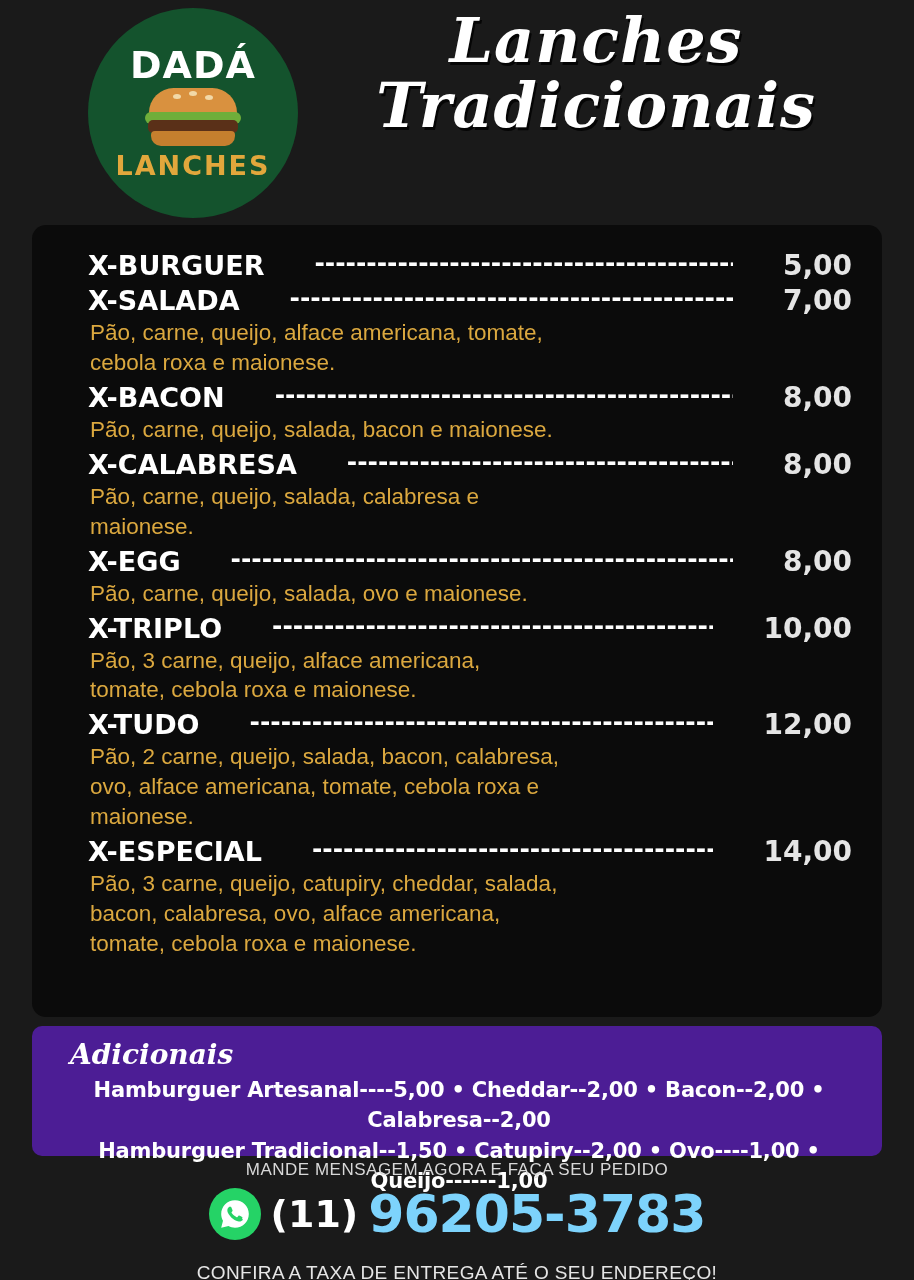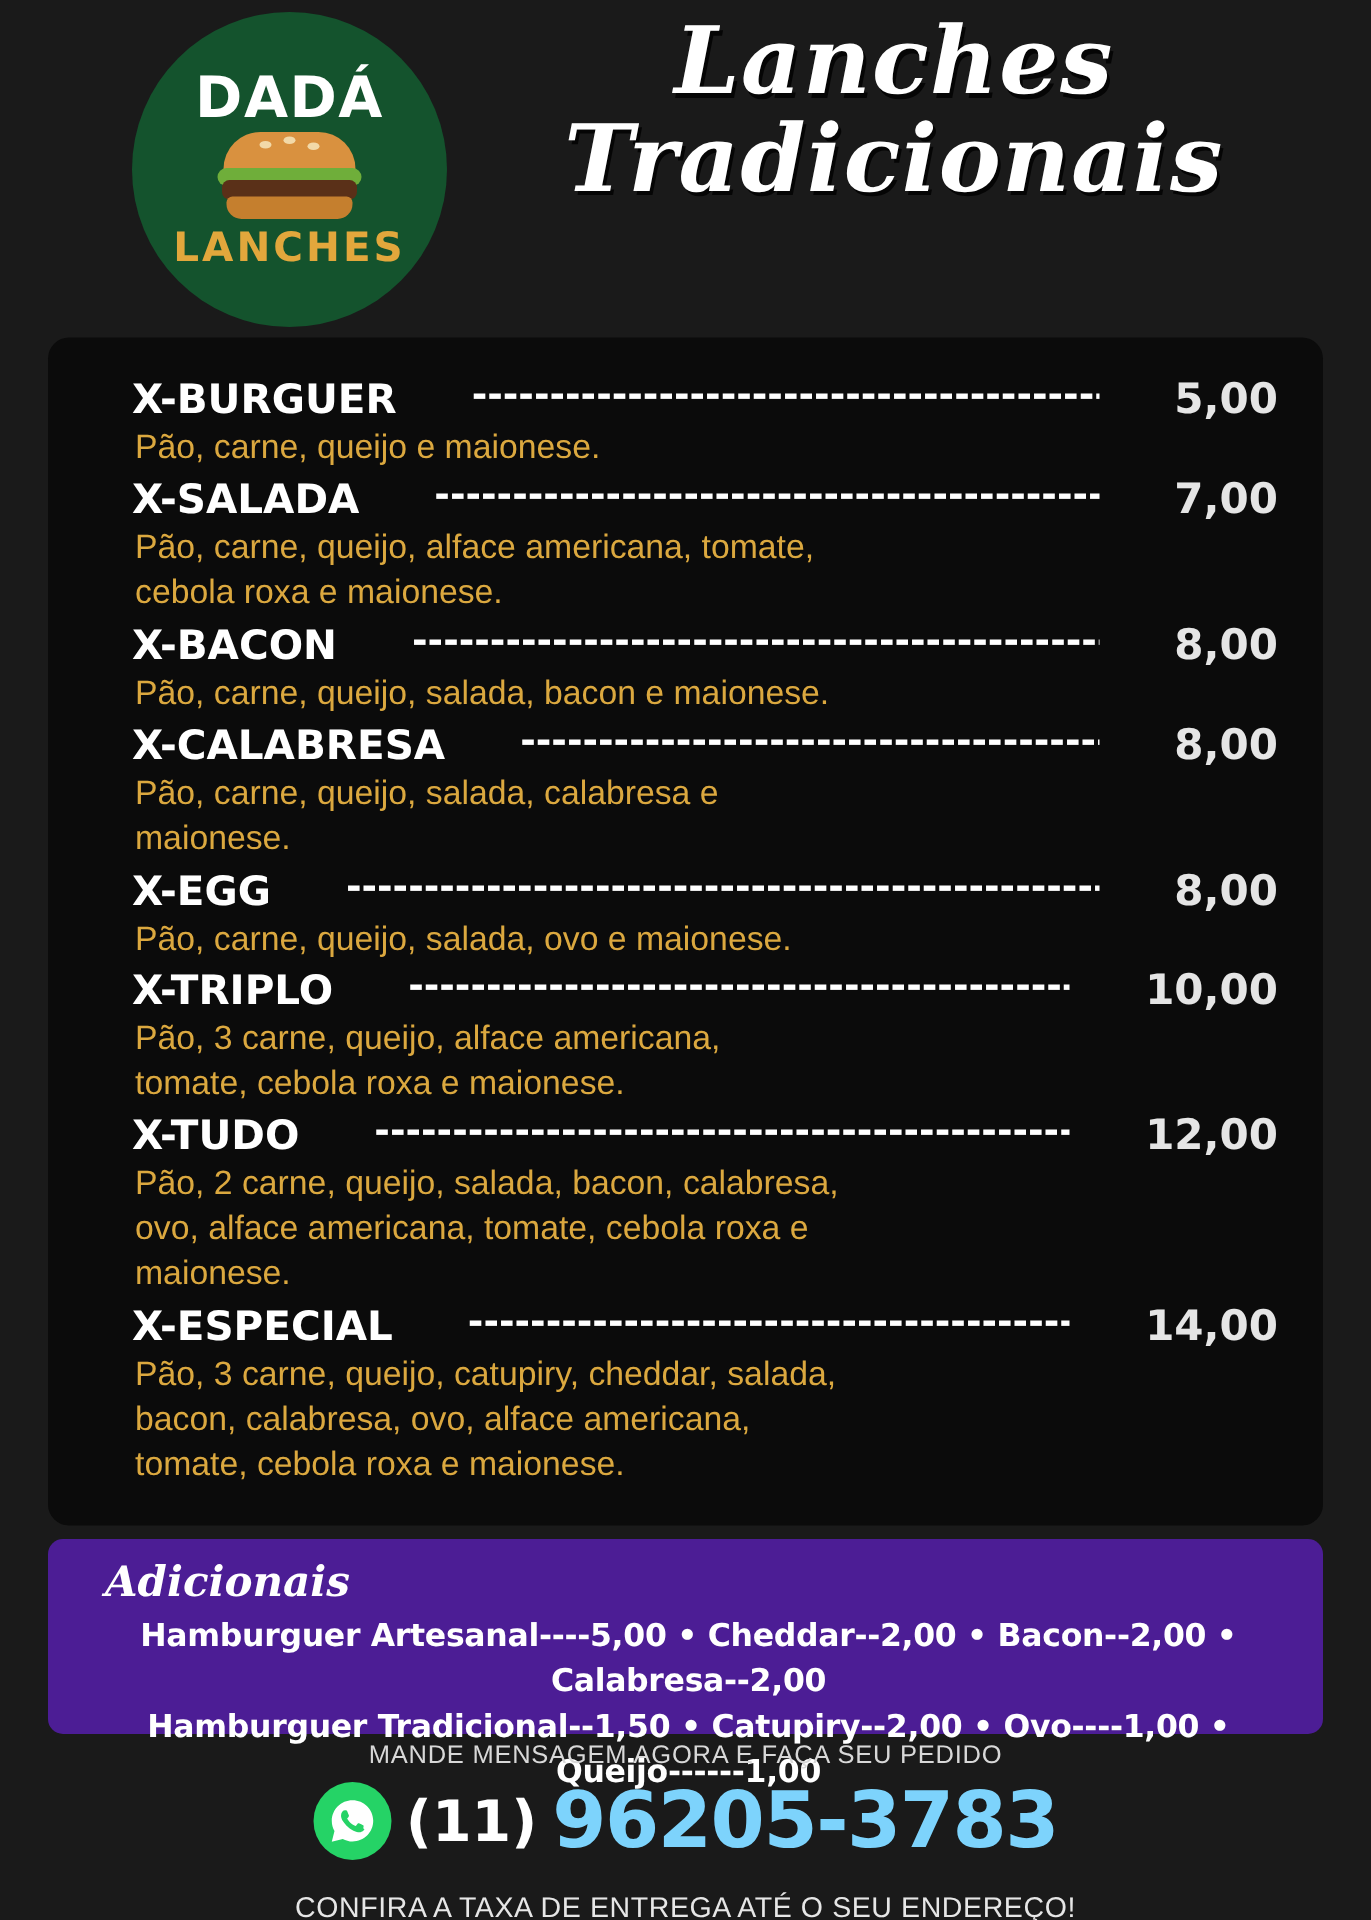--- a/index.html
+++ b/index.html
@@ -254,21 +254,20 @@
 </div>
 
 <div class="menu-panel">
 
   <div class="item">
     <div class="item-head">
       <span class="item-name">X-BURGUER</span>
       <span class="dots">-------------------------------------------------------------------</span>
       <span class="item-price">5,00</span>
     </div>
-    <div class="item-desc">Pão, carne, queijo e maionese.</div>
   </div>
 
   <div class="item">
     <div class="item-head">
       <span class="item-name">X-SALADA</span>
       <span class="dots">-------------------------------------------------------------------</span>
       <span class="item-price">7,00</span>
     </div>
     <div class="item-desc">Pão, carne, queijo, alface americana, tomate,
 cebola roxa e maionese.</div>

